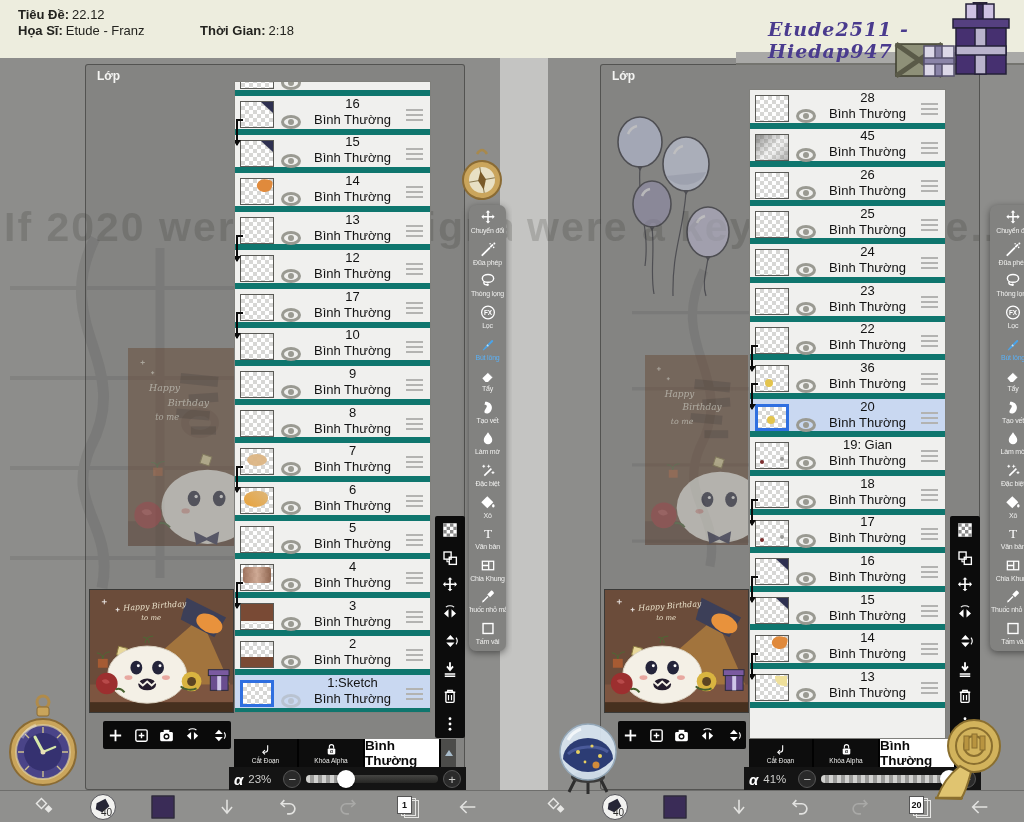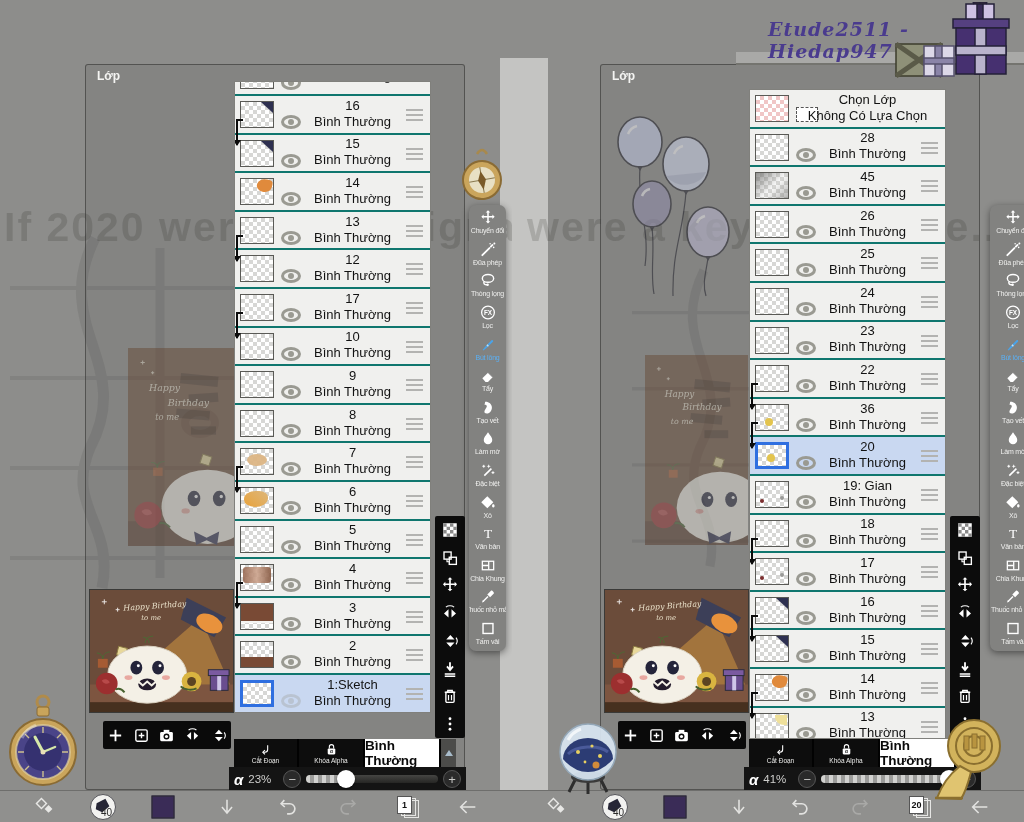--- a/index.html
+++ b/index.html
@@ -32,21 +32,21 @@
   .preview{position:absolute;left:3px;top:524px;width:145px;height:124px;border:1px solid #3a3a38;
            background:#6b4c3a;overflow:hidden;}
   .pbtns{position:absolute;left:17px;top:656px;width:128px;height:28px;background:#0a0a0a;border-radius:2px;
          display:flex;align-items:center;justify-content:space-around;z-index:4;}
   .pbtn{width:19px;height:19px;display:flex;align-items:center;justify-content:center;}
   .pbtn svg{width:17px;height:17px;}
   .list{position:absolute;left:148px;width:197px;background:#f0f0ee;border:1px solid #80807c;
         overflow:hidden;display:flex;flex-direction:column;z-index:5;}
   #list-left{top:16px;height:632px;}
   #list-right{top:24px;height:650px;}
-  .lrow{position:relative;height:38.6px;flex:none;border-bottom:2px solid #0f766e;background:#f0f0ee;}
+  .lrow{position:relative;height:38.6px;flex:none;border-bottom:6px solid #0f766e;background:#f0f0ee;}
   .lrow.sel{background:#c9d8f1;}
   .lrow.cut{margin-top:-24.6px;}
   .thumb{position:absolute;left:5px;top:5px;width:34px;height:27px;border:1px solid #5a5a56;overflow:hidden;
          --c1:#ffffff;--c2:#d7d7d5;
          background:linear-gradient(45deg,var(--c2) 25%,transparent 25% 75%,var(--c2) 75%) 0 0/8px 8px,
                     linear-gradient(45deg,var(--c2) 25%,transparent 25% 75%,var(--c2) 75%) 4px 4px/8px 8px,var(--c1);}
   .lrow.sel .thumb{border:3px solid #2f6fe0;}
   .ovl{position:absolute;inset:0;}
   .th-corner .ovl::after{content:"";position:absolute;right:0;top:0;border-left:12px solid transparent;border-top:11px solid #2e3050;}
   .th-orange .ovl::after{content:"";position:absolute;right:1px;top:0px;width:15px;height:13px;background:#e08a3c;border-radius:60% 30% 55% 45%;transform:rotate(15deg);}
@@ -138,20 +138,31 @@
   .pages .sheet{position:absolute;width:15px;height:18px;border:1.5px solid #e6e6e4;background:transparent;}
   .pages .s1{right:0;bottom:0;} .pages .s2{right:3px;bottom:2px;}
   .pages .front{position:absolute;left:0;top:0;width:15px;height:18px;background:#fff;border:1px solid #555;
                 display:flex;align-items:center;justify-content:center;font-size:9px;font-weight:bold;color:#111;}
 </style>
 </head>
 <body>
 
 <div id="stage">
 
+  <div id="header">
+    <div class="hline" style="left:18px;top:7px">
+      <span class="hlabel">Tiêu Đề:</span><span>22.12</span>
+    </div>
+    <div class="hline" style="left:18px;top:23px">
+      <span class="hlabel">Họa Sĩ:</span><span>Etude - Franz</span>
+    </div>
+    <div class="hline" style="left:200px;top:23px">
+      <span class="hlabel">Thời Gian:</span><span>2:18</span>
+    </div>
+  </div>
   <div id="shelf"></div>
   <div id="signature">Etude2511 - Hiedap947</div>
   <div id="gifts"><svg viewBox="0 0 142 80">
         <g stroke="#242038" stroke-width="1.5">
           <rect x="88" y="2" width="28" height="17" fill="#cec2e2"></rect>
           <rect x="99" y="2" width="6" height="17" fill="#3a2c57"></rect>
           <path d="M96 2c-3-4 4-6 6-2 2-4 9-2 6 2" fill="#2a2438"></path>
           <rect x="75" y="17" width="56" height="9" fill="#554080"></rect>
           <rect x="78" y="26" width="50" height="46" fill="#463070"></rect>
           <rect x="97" y="26" width="11" height="46" fill="#b9b3cc"></rect>
@@ -958,30 +969,20 @@
               </svg>
             </span>
             <span class="pbtn">
               <svg viewBox="0 0 24 24">
                 <path d="M7 10l5.5-6 5.5 6zM7 14l5.5 6 5.5-6z" fill="#fff"></path>
                 <path d="M20 7.5c2.2 3 2.2 6 0 9" fill="none" stroke="#fff" stroke-width="1.5"></path>
               </svg>
             </span>
           </div>
         <div class="list" id="list-right">
-          <div class="lrow">
-            <span class="thumb th-pink">
-                <span class="ovl"></span>
-              </span>
-            <span class="dashbox"></span>
-            <div class="ltxt">
-              <span class="lnum">Chọn Lớp</span>
-              <span class="lmode">Không Có Lựa Chọn</span>
-            </div>
-          </div>
         <div class="lrow">
 
     <span class="thumb th-plain">
                 <span class="ovl"></span>
               </span>
     <span class="eye">
                 <span class="pupil"></span>
               </span>
     <div class="ltxt">
       <span class="lnum">28</span>

